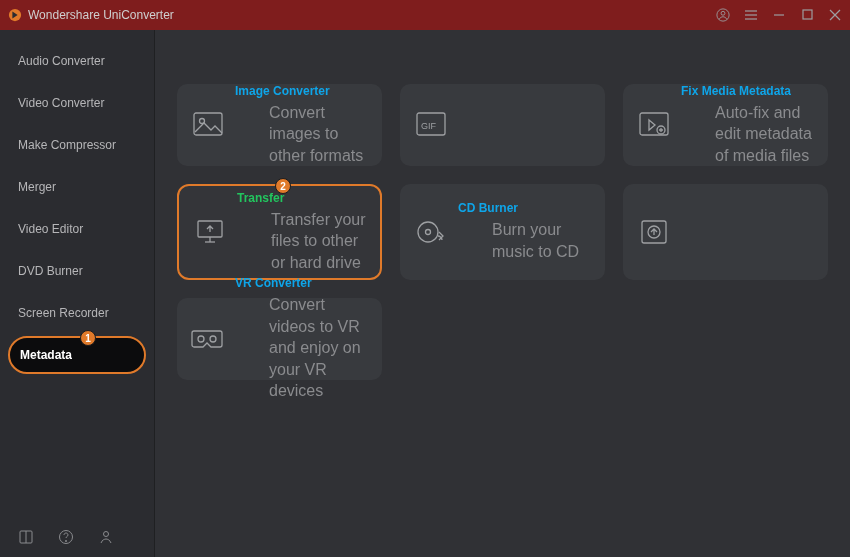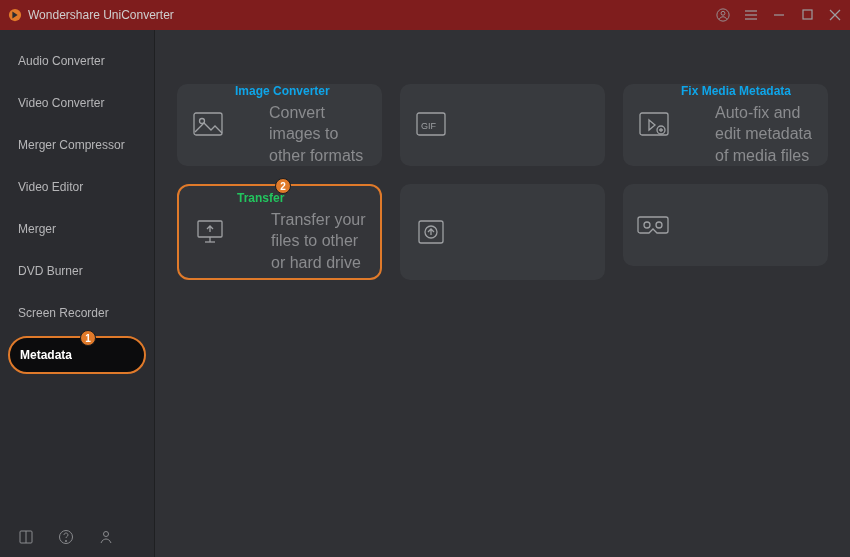--- a/index.html
+++ b/index.html
@@ -105,27 +105,27 @@
 
   <div class="sidebar">
     <div class="navlist">
       <div class="navitem">
           <span>Audio Converter</span>
         </div>
       <div class="navitem">
           <span>Video Converter</span>
         </div>
       <div class="navitem">
-          <span>Merger Compressor</span>
+          <span>Make Compressor</span>
+        </div>
+      <div class="navitem">
+          <span>Merger</span>
         </div>
       <div class="navitem">
           <span>Video Editor</span>
-        </div>
-      <div class="navitem">
-          <span>Merger</span>
         </div>
       <div class="navitem">
           <span>DVD Burner</span>
         </div>
       <div class="navitem">
           <span>Screen Recorder</span>
         </div>
       <div class="navitem active">
         <span>Metadata</span>
         <span class="badge" style="top:-8px; left:70px;">1</span>
@@ -204,36 +204,54 @@
               <line x1="15" y1="19" x2="15" y2="24"></line>
               <path d="M12 11 L15 8 L18 11 M15 8 v6"></path>
             </svg>
         </span>
         <div class="ctext">
           <div class="ctitle">Transfer</div>
           <div class="cdesc">Transfer your files to other or hard drive</div>
         </div>
       </div>
 
+      <div class="card" style="height:96px">
+        <span class="cicon">
+          <svg width="30" height="28" viewBox="0 0 30 28" fill="none" stroke="#9ea0a3" stroke-width="1.3">
+              <circle cx="12" cy="14" r="10"></circle>
+              <circle cx="12" cy="14" r="2.5"></circle>
+              <path d="M22 18 c2 0 4 2 4 4"></path>
+              <path d="M23 14 l4 4 -4 4"></path>
+            </svg>
+        </span>
+        <div class="ctext">
+          <div class="ctitle">CD Burner</div>
+          <div class="cdesc">Burn your music to CD</div>
+        </div>
+      </div>
 
       <div class="card" style="height:96px">
         <span class="cicon">
           <svg width="30" height="28" viewBox="0 0 30 28" fill="none" stroke="#9ea0a3" stroke-width="1.3">
               <rect x="3" y="3" width="24" height="22" rx="2"></rect>
               <circle cx="15" cy="14" r="6"></circle>
               <path d="M15 11 v6 M12 14 l3 -3 l3 3"></path>
             </svg>
         </span>
       </div>
 
       <div class="card">
         <span class="cicon">
           <svg width="32" height="22" viewBox="0 0 32 22" fill="none" stroke="#9ea0a3" stroke-width="1.3">
               <path d="M3 3 h26 a2 2 0 0 1 2 2 v12 a2 2 0 0 1 -2 2 h-9 l-4 -4 l-4 4 h-9 a2 2 0 0 1 -2 -2 v-12 a2 2 0 0 1 2 -2 z"></path>
               <circle cx="10" cy="11" r="3"></circle>
               <circle cx="22" cy="11" r="3"></circle>
             </svg>
         </span>
+        <div class="ctext">
+          <div class="ctitle">VR Converter</div>
+          <div class="cdesc">Convert videos to VR and enjoy on your VR devices</div>
+        </div>
       </div>
 
     </div>
   </div>
 </div>
 
 </body></html>

